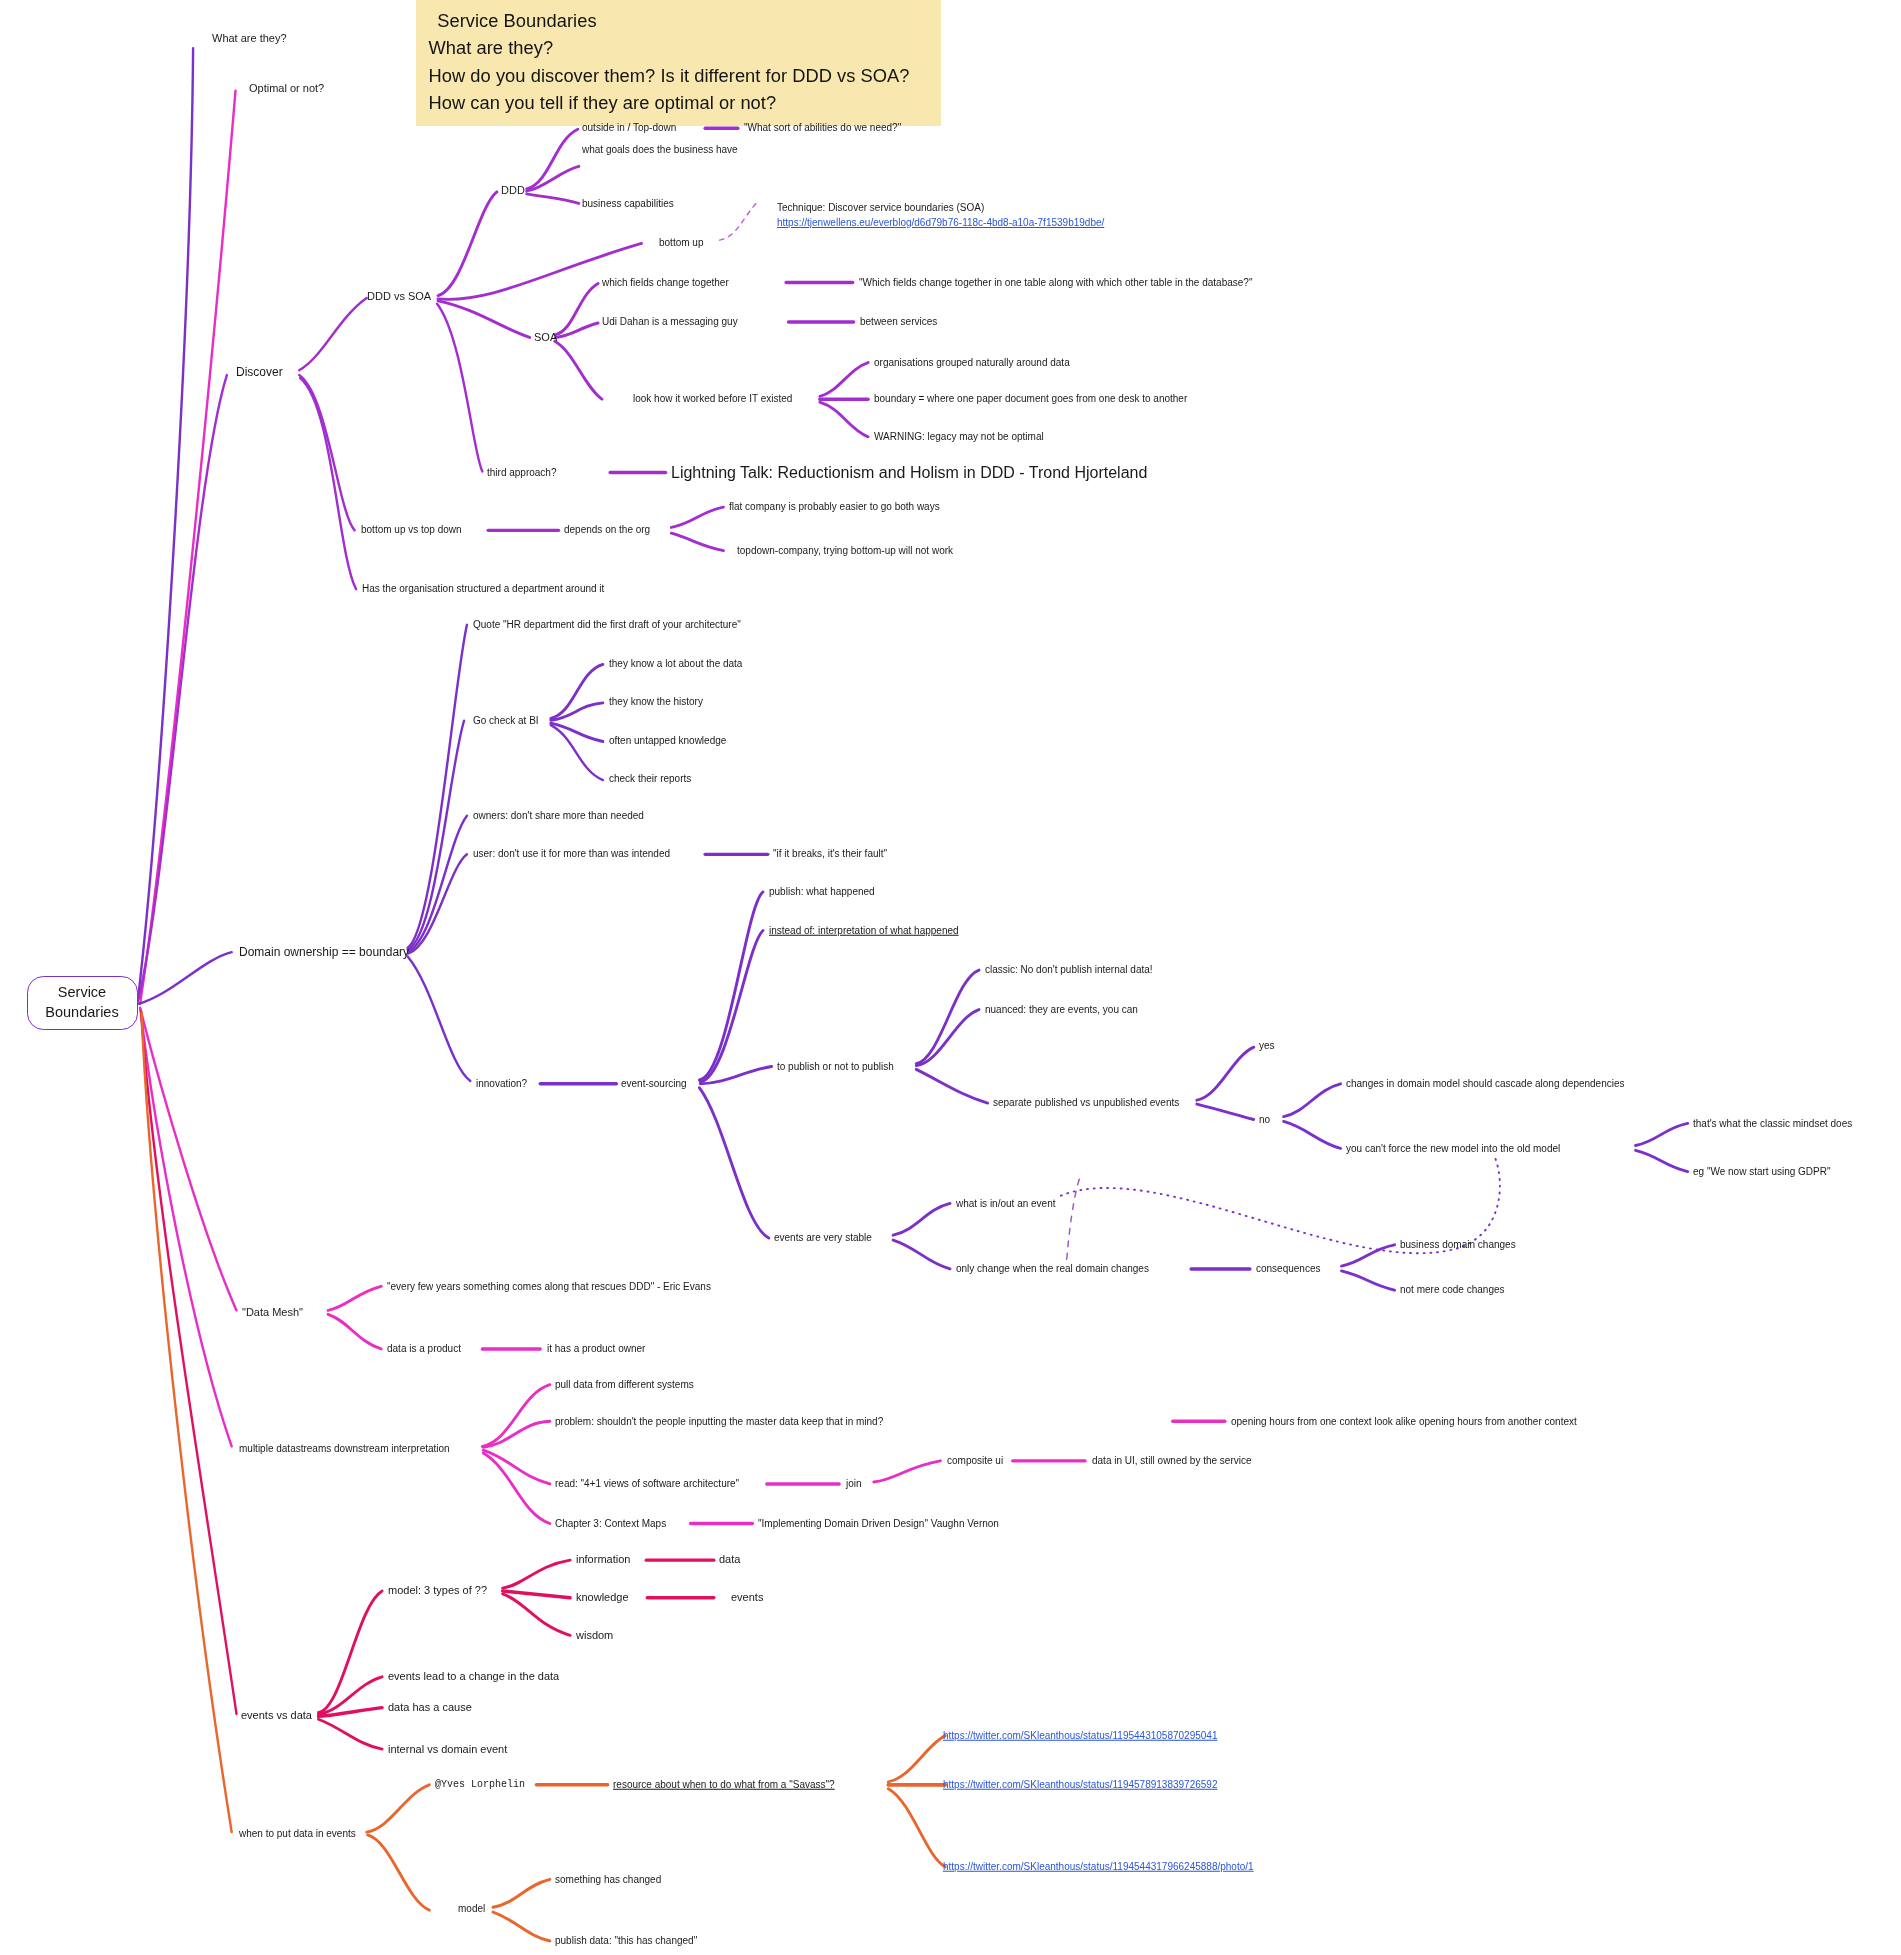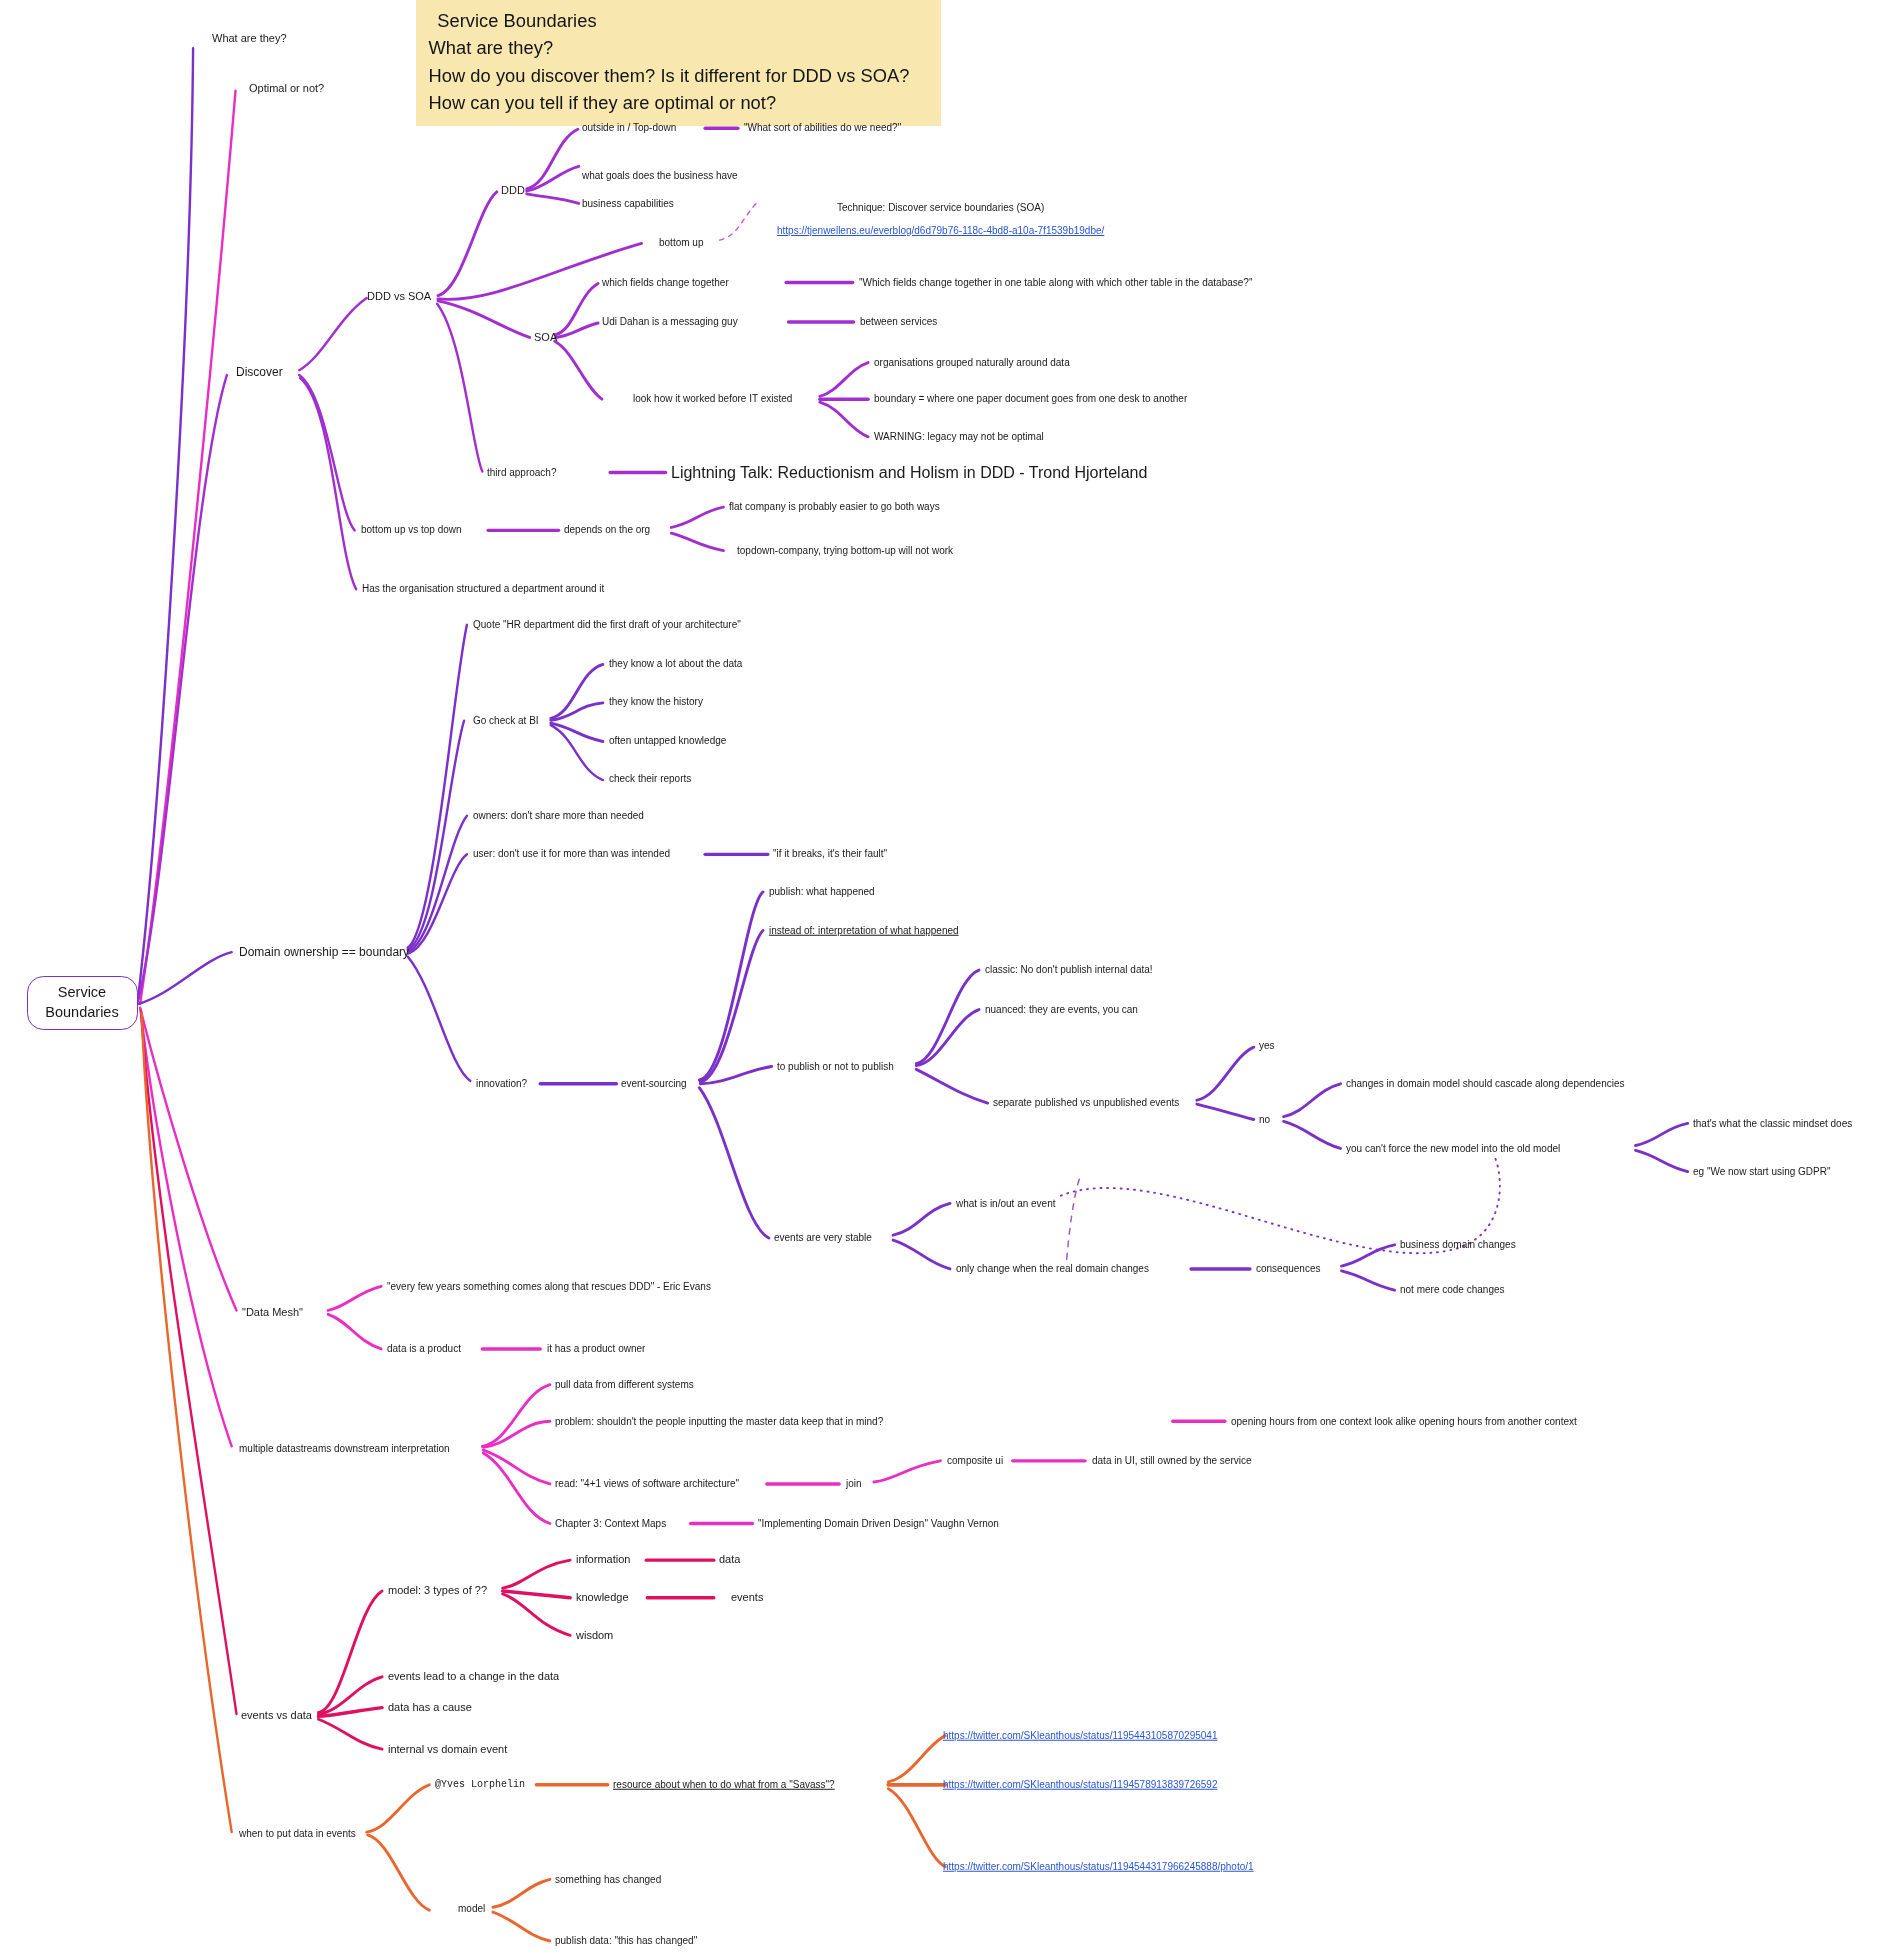--- a/index.html
+++ b/index.html
@@ -298,30 +298,30 @@
     </div>
 
   <div class="node" style="left:582px; top:128px; font-size:10px;">
     <span class="txt">outside in / Top-down</span>
     </div>
 
   <div class="node" style="left:744px; top:128px; font-size:10px;">
     <span class="txt">"What sort of abilities do we need?"</span>
     </div>
 
-  <div class="node" style="left:582px; top:176px; font-size:10px;">
+  <div class="node" style="left:582px; top:150px; font-size:10px;">
     <span class="txt">what goals does the business have</span>
     </div>
 
   <div class="node" style="left:582px; top:204px; font-size:10px;">
     <span class="txt">business capabilities</span>
     </div>
 
   <div class="node two-line" style="left:777px; top:202px; font-size:10px; transform:none;">
-    <span class="txt" style="margin-bottom:10px;text-align:center;">Technique: Discover service boundaries (SOA)</span>
+    <span class="txt" style="margin-bottom:2px;">Technique: Discover service boundaries (SOA)</span>
     <span class="txt lnk">https://tjenwellens.eu/everblog/d6d79b76-118c-4bd8-a10a-7f1539b19dbe/</span>
   </div>
 
   <div class="node" style="left:659px; top:243px; font-size:10px;">
     <span class="txt">bottom up</span>
     </div>
 
   <div class="node" style="left:534px; top:338px; font-size:11px;">
     <span class="txt">SOA</span>
     </div>

